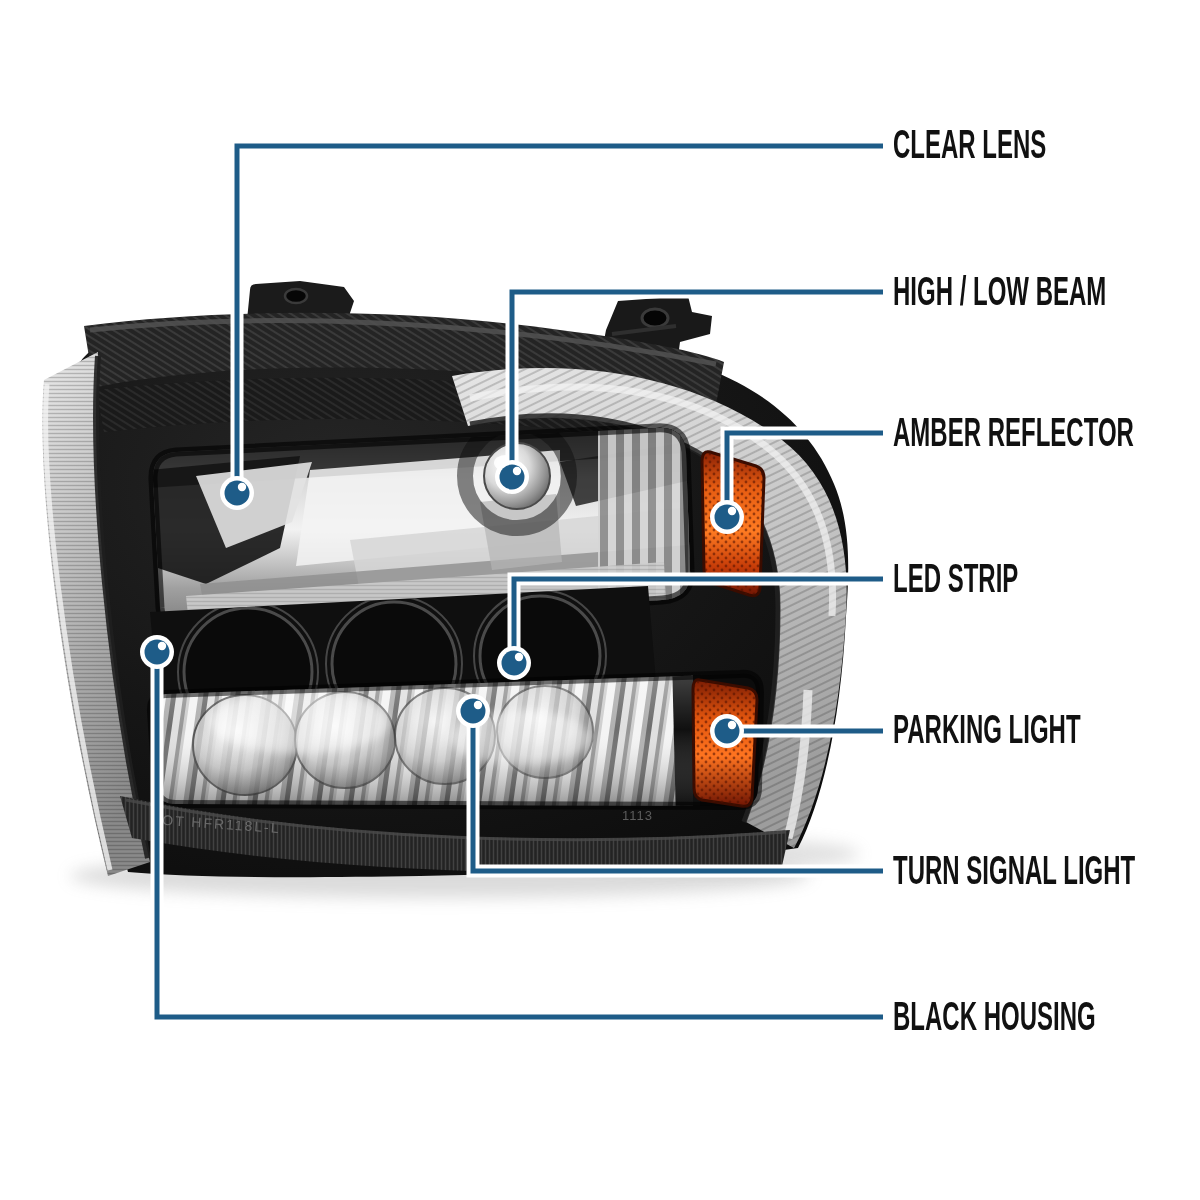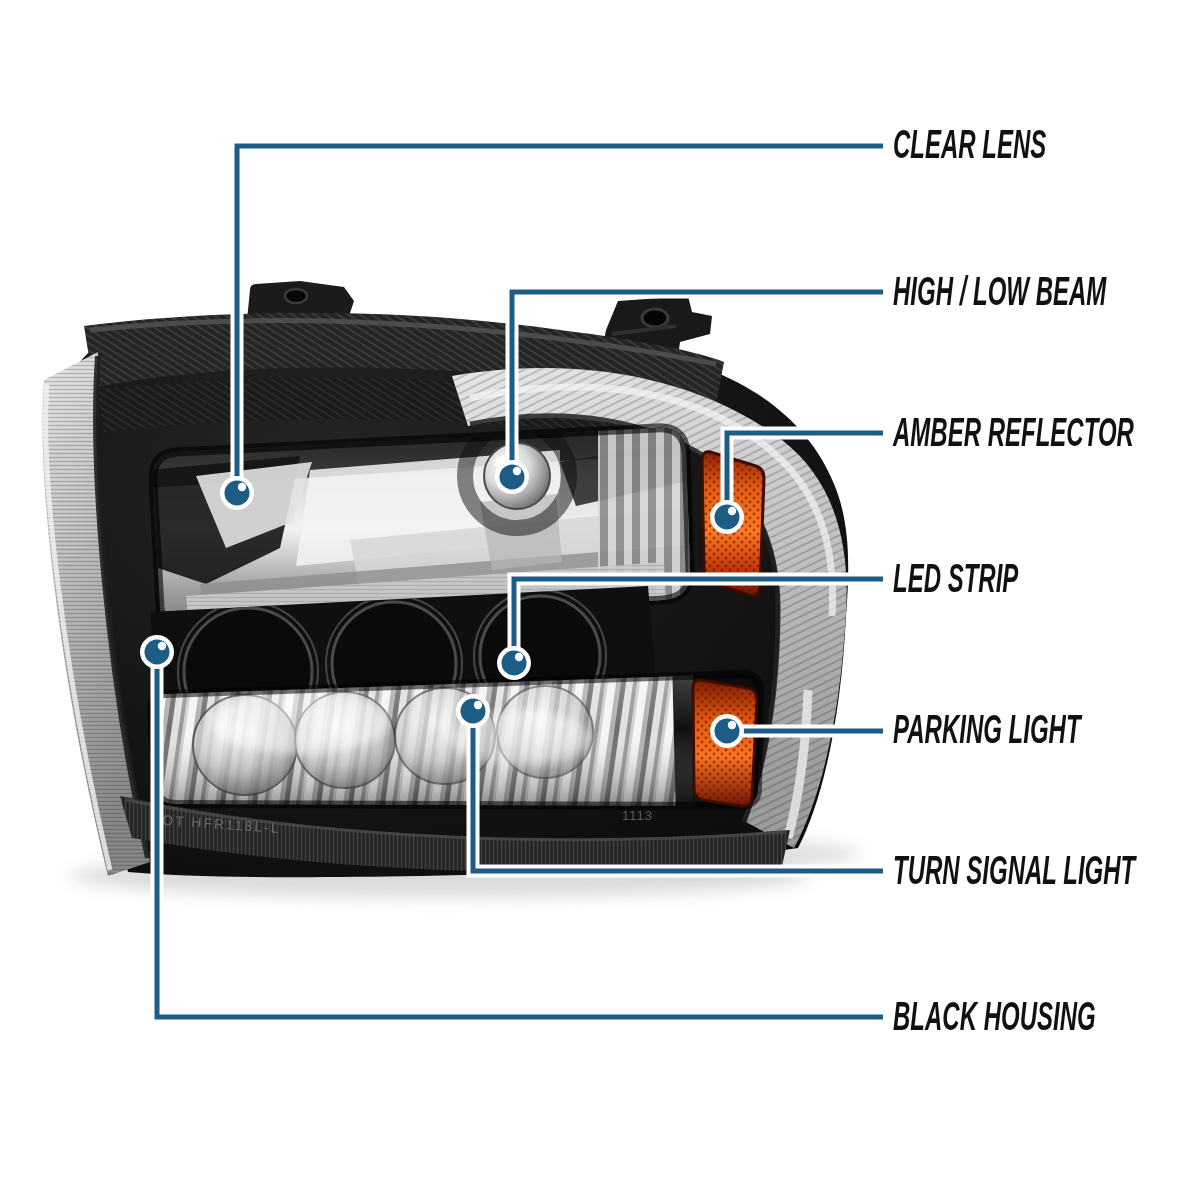--- a/index.html
+++ b/index.html
@@ -2,21 +2,21 @@
 <html><head>
 <meta charset="utf-8">
 <style>
   html,body{margin:0;padding:0;background:#ffffff;}
   .stage{
     position:relative;width:1200px;height:1200px;background:#ffffff;
     font-family:"Liberation Sans",sans-serif;overflow:hidden;
   }
   .stage svg{position:absolute;left:0;top:0;}
   #callout-overlay{pointer-events:none;}
-  .labels{position:absolute;left:0;top:0;width:968px;height:1200px;pointer-events:none;font-style:italic;}
+  .labels{position:absolute;left:0;top:0;width:968px;height:1200px;pointer-events:none;}
   .callout-label{
     position:absolute;
     font-weight:bold;
     font-size:40px;
     color:#111111;
     white-space:nowrap;
     transform:translateY(-52%) scaleX(0.60);
     transform-origin:left center;
     letter-spacing:0px;
   }

